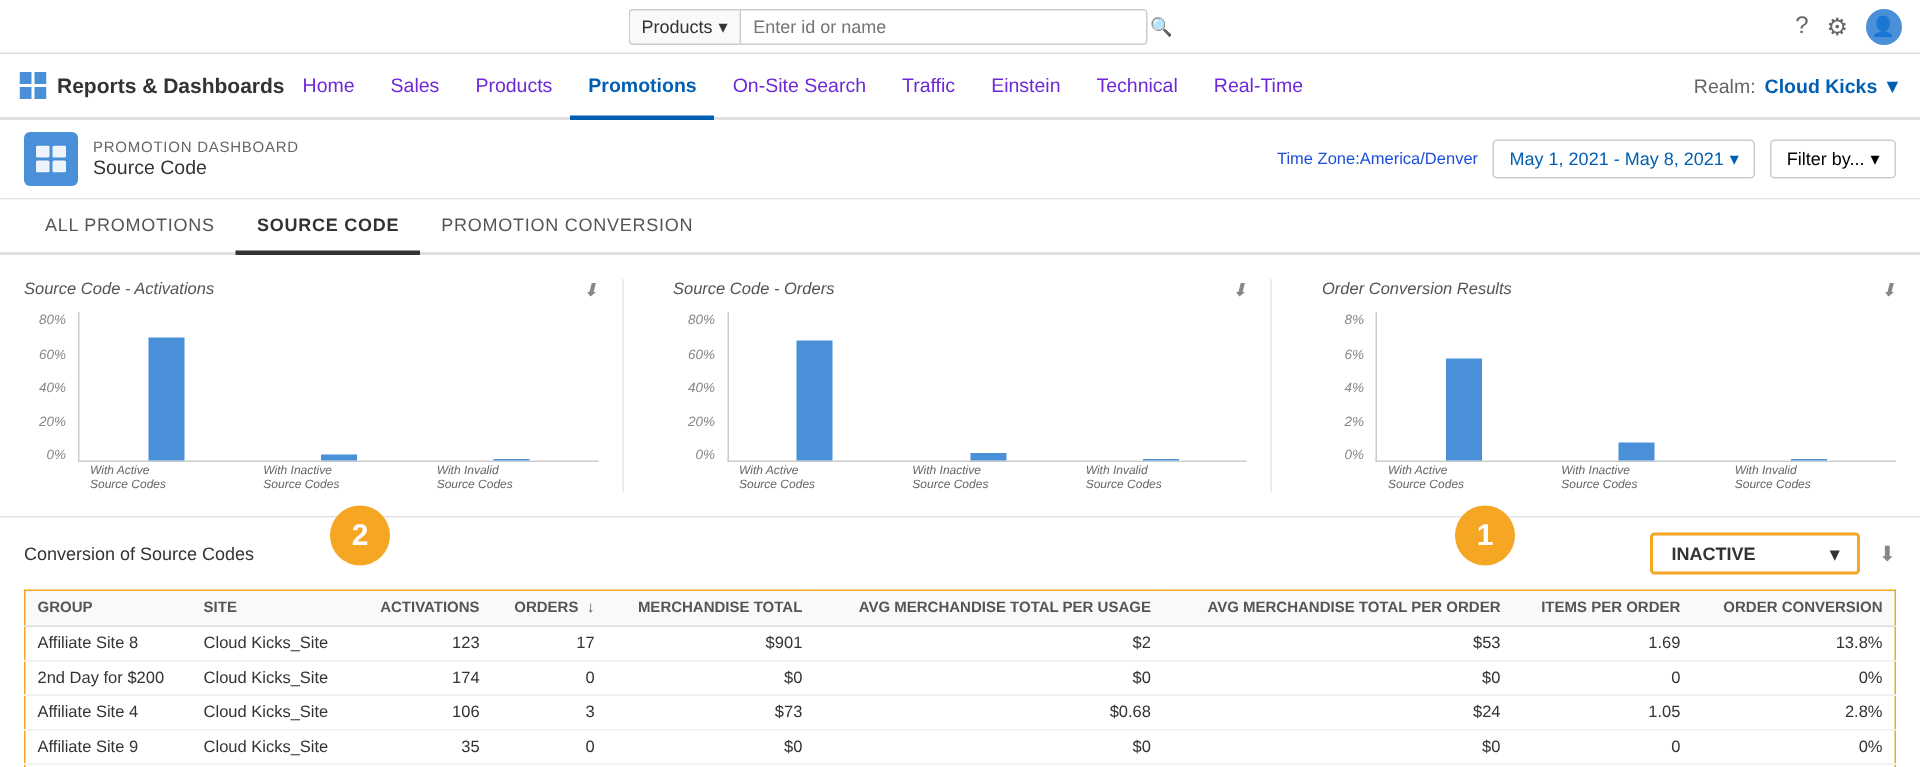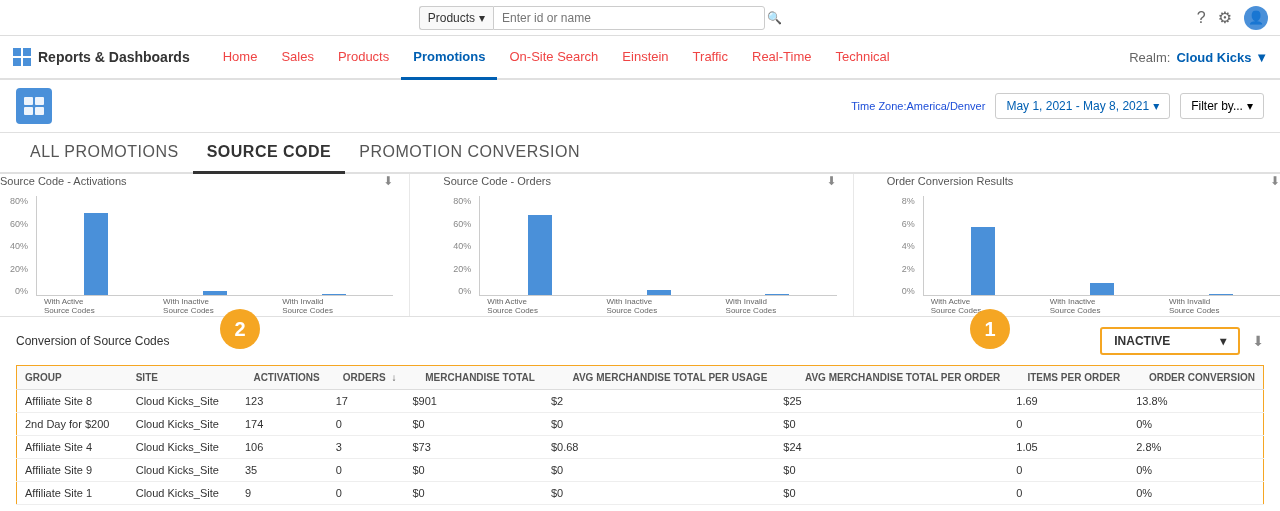--- a/index.html
+++ b/index.html
@@ -64,21 +64,21 @@
       border-bottom: 2px solid #e0e0e0;
       display: flex;
       align-items: center;
       height: 44px;
       padding: 0 12px;
     }
     .nav-logo {
       display: flex;
       align-items: center;
       gap: 6px;
-      margin-right: 21px;
+      margin-right: 0;
     }
     .nav-logo-icon {
       width: 20px; height: 20px;
       display: flex; align-items: center; justify-content: center;
     }
     .nav-logo-text {
       font-size: 14px;
       font-weight: bold;
       color: #333;
     }
@@ -87,21 +87,21 @@
       align-items: center;
       gap: 0;
       flex: 1;
     }
     .nav-item {
       padding: 0 12px;
       height: 44px;
       display: flex;
       align-items: center;
       font-size: 13px;
-      color: #ef4444;
+      color: #6d28d9;
       cursor: pointer;
       border-bottom: 3px solid transparent;
       margin-bottom: -2px;
     }
     .nav-item.active {
       color: #005fb2;
       border-bottom: 3px solid #005fb2;
       font-weight: bold;
     }
     .nav-realm {
@@ -169,41 +169,42 @@
     .tabs-bar {
       background: #fff;
       display: flex;
       align-items: center;
       padding: 0 16px;
       border-bottom: 2px solid #e0e0e0;
       gap: 0;
     }
     .tab {
       padding: 10px 14px;
-      font-size: 16px;
+      font-size: 12px;
       color: #555;
       cursor: pointer;
       border-bottom: 3px solid transparent;
       margin-bottom: -2px;
       text-transform: uppercase;
       letter-spacing: 0.5px;
     }
     .tab.active {
       color: #333;
       border-bottom: 3px solid #333;
       font-weight: bold;
     }
 
     
     .charts-section {
       background: #fff;
       display: flex;
       gap: 17px;
       border-bottom: 1px solid #e0e0e0;
-      padding: 0;
+      padding: 16px;
+      font-style: italic;
     }
     .chart-card {
       flex: 1;
       border-right: 1px solid #e8e8e8;
       padding: 0 16px 0 0;
     }
     .chart-card:last-child { border-right: none; padding-right: 0; }
     .chart-card:not(:first-child) { padding-left: 16px; }
     .chart-title {
       font-size: 11px;
@@ -346,21 +347,21 @@
       white-space: nowrap;
       text-transform: uppercase;
     }
     .data-table th.right { text-align: right; margin-top: 48px; }
     .data-table td {
       padding: 5px 8px;
       font-size: 11px;
       color: #333;
       border-bottom: 1px solid #eee;
     }
-    .data-table td.right { text-align: left; }
+    .data-table td.right { text-align: right; }
     .sort-icon { margin-left: 3px; }
   </style>
 </head>
 <body>
 
 <div class="top-bar">
   <div class="top-bar-search">
     <div class="product-dropdown">
       <span>Products</span>
       <span>▾</span>
@@ -386,39 +387,43 @@
         </svg>
     </div>
     <span class="nav-logo-text">Reports &amp; Dashboards</span>
   </div>
   <div class="nav-items">
     <div class="nav-item">Home</div>
     <div class="nav-item">Sales</div>
     <div class="nav-item">Products</div>
     <div class="nav-item active">Promotions</div>
     <div class="nav-item">On-Site Search</div>
+    <div class="nav-item">Traffic</div>
     <div class="nav-item">Einstein</div>
-    <div class="nav-item">Traffic</div>
+    <div class="nav-item">Technical</div>
     <div class="nav-item">Real-Time</div>
-    <div class="nav-item">Technical</div>
   </div>
   <div class="nav-realm">
     <span class="nav-realm-label">Realm:</span>
     <span class="nav-realm-value">Cloud Kicks ▼</span>
   </div>
 </div>
 
 <div class="sub-header">
   <div class="sub-header-icon">
     <svg width="20" height="18" viewBox="0 0 20 18">
         <rect x="0" y="0" width="9" height="8" rx="1" fill="white" opacity="0.9"></rect>
         <rect x="11" y="0" width="9" height="8" rx="1" fill="white" opacity="0.9"></rect>
         <rect x="0" y="10" width="9" height="8" rx="1" fill="white" opacity="0.9"></rect>
         <rect x="11" y="10" width="9" height="8" rx="1" fill="white" opacity="0.9"></rect>
       </svg>
+  </div>
+  <div class="sub-header-text">
+    <span class="sub-header-title">PROMOTION DASHBOARD</span>
+    <span class="sub-header-subtitle">Source Code</span>
   </div>
   <div class="sub-header-right">
     <span class="timezone-label">Time Zone:America/Denver</span>
     <button class="date-range-btn">
       <span>May 1, 2021 - May 8, 2021</span>
       <span>▾</span>
     </button>
     <button class="filter-btn">
       <span>Filter by...</span>
       <span>▾</span>
@@ -569,21 +574,21 @@
         </tr>
       </thead>
       <tbody id="table-body">
       <tr>
     <td>Affiliate Site 8</td>
     <td>Cloud Kicks_Site</td>
     <td class="right">123</td>
     <td class="right">17</td>
     <td class="right">$901</td>
     <td class="right">$2</td>
-    <td class="right">$25</td>
+    <td class="right">$53</td>
     <td class="right">1.69</td>
     <td class="right">13.8%</td>
   </tr>
           <tr>
     <td>2nd Day for $200</td>
     <td>Cloud Kicks_Site</td>
     <td class="right">174</td>
     <td class="right">0</td>
     <td class="right">$0</td>
     <td class="right">$0</td>

